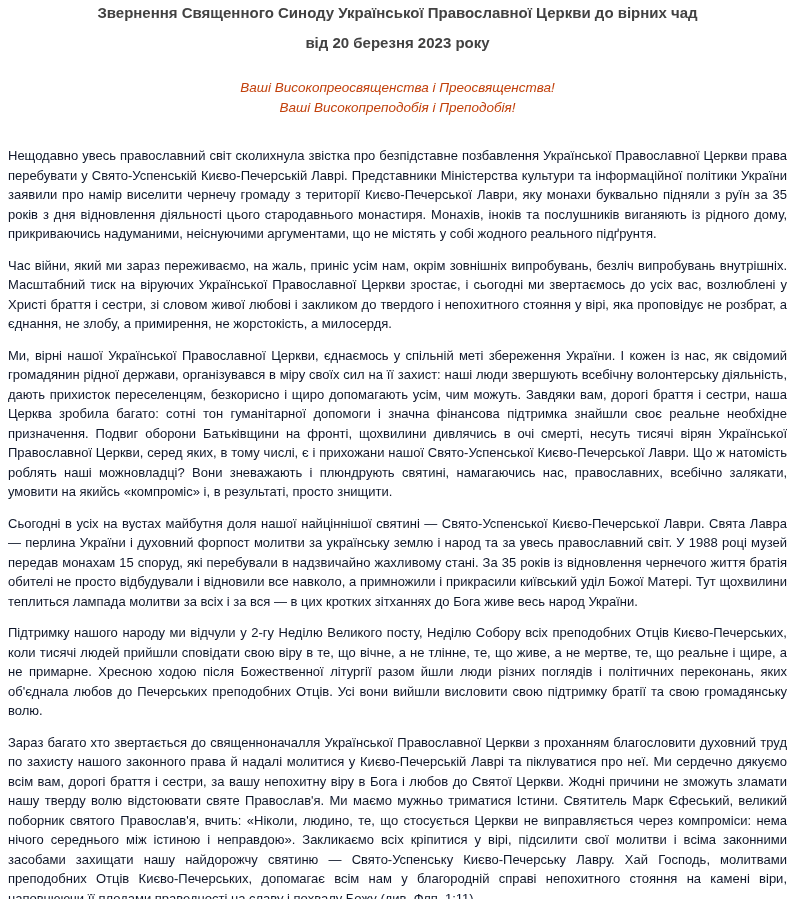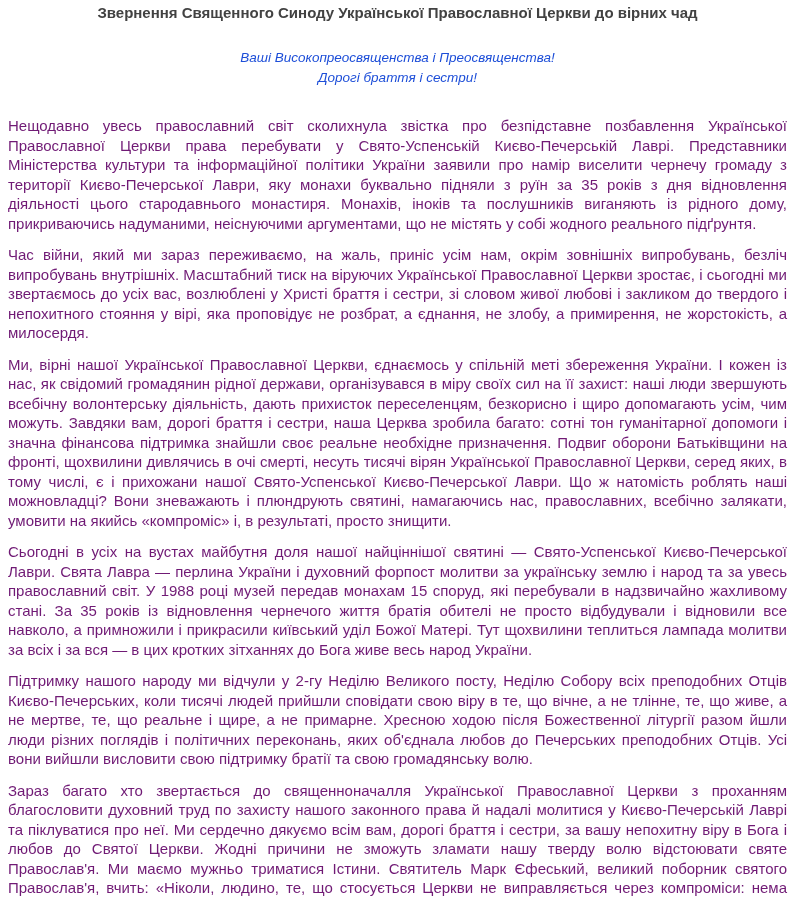--- a/index.html
+++ b/index.html
@@ -27,42 +27,43 @@
   .salutations {
     margin-top: 28px;
     margin-bottom: 28px;
   }
   .salutations p.salutation {
     margin: 0;
     text-align: center;
     font-style: italic;
     font-size: 13.5px;
     line-height: 20px;
-    color: #1d4ed8;
+    color: #c2410c;
   }
   .body p.par {
     margin: 0 0 12px 0;
     text-align: justify;
-    font-size: 15px;
+    font-size: 13px;
     line-height: 19.5px;
-    color: #701a75;
+    color: #0f172a;
   }
 </style>
 </head>
 <body>
 
 <div class="page">
 
   <div class="header">
     <p class="title">Звернення Священного Синоду Української Православної Церкви до вірних чад</p>
+    <p class="title">від 20 березня 2023 року</p>
   </div>
 
   <div class="salutations">
     <p class="salutation">Ваші Високопреосвященства і Преосвященства!</p>
-    <p class="salutation">Дорогі браття і сестри!</p>
+    <p class="salutation">Ваші Високопреподобія і Преподобія!</p>
   </div>
 
   <div class="body">
     <p class="par">Нещодавно увесь православний світ сколихнула звістка про безпідставне позбавлення Української Православної Церкви права перебувати у Свято-Успенській Києво-Печерській Лаврі. Представники Міністерства культури та інформаційної політики України заявили про намір виселити чернечу громаду з території Києво-Печерської Лаври, яку монахи буквально підняли з руїн за 35 років з дня відновлення діяльності цього стародавнього монастиря. Монахів, іноків та послушників виганяють із рідного дому, прикриваючись надуманими, неіснуючими аргументами, що не містять у собі жодного реального підґрунтя.</p>
     <p class="par">Час війни, який ми зараз переживаємо, на жаль, приніс усім нам, окрім зовнішніх випробувань, безліч випробувань внутрішніх. Масштабний тиск на віруючих Української Православної Церкви зростає, і сьогодні ми звертаємось до усіх вас, возлюблені у Христі браття і сестри, зі словом живої любові і закликом до твердого і непохитного стояння у вірі, яка проповідує не розбрат, а єднання, не злобу, а примирення, не жорстокість, а милосердя.</p>
     <p class="par">Ми, вірні нашої Української Православної Церкви, єднаємось у спільній меті збереження України. І кожен із нас, як свідомий громадянин рідної держави, організувався в міру своїх сил на її захист: наші люди звершують всебічну волонтерську діяльність, дають прихисток переселенцям, безкорисно і щиро допомагають усім, чим можуть. Завдяки вам, дорогі браття і сестри, наша Церква зробила багато: сотні тон гуманітарної допомоги і значна фінансова підтримка знайшли своє реальне необхідне призначення. Подвиг оборони Батьківщини на фронті, щохвилини дивлячись в очі смерті, несуть тисячі вірян Української Православної Церкви, серед яких, в тому числі, є і прихожани нашої Свято-Успенської Києво-Печерської Лаври. Що ж натомість роблять наші можновладці? Вони зневажають і плюндрують святині, намагаючись нас, православних, всебічно залякати, умовити на якийсь «компроміс» і, в результаті, просто знищити.</p>
     <p class="par">Сьогодні в усіх на вустах майбутня доля нашої найціннішої святині — Свято-Успенської Києво-Печерської Лаври. Свята Лавра — перлина України і духовний форпост молитви за українську землю і народ та за увесь православний світ. У 1988 році музей передав монахам 15 споруд, які перебували в надзвичайно жахливому стані. За 35 років із відновлення чернечого життя братія обителі не просто відбудували і відновили все навколо, а примножили і прикрасили київський уділ Божої Матері. Тут щохвилини теплиться лампада молитви за всіх і за вся — в цих кротких зітханнях до Бога живе весь народ України.</p>
     <p class="par">Підтримку нашого народу ми відчули у 2-гу Неділю Великого посту, Неділю Собору всіх преподобних Отців Києво-Печерських, коли тисячі людей прийшли сповідати свою віру в те, що вічне, а не тлінне, те, що живе, а не мертве, те, що реальне і щире, а не примарне. Хресною ходою після Божественної літургії разом йшли люди різних поглядів і політичних переконань, яких об'єднала любов до Печерських преподобних Отців. Усі вони вийшли висловити свою підтримку братії та свою громадянську волю.</p>
     <p class="par">Зараз багато хто звертається до священноначалля Української Православної Церкви з проханням благословити духовний труд по захисту нашого законного права й надалі молитися у Києво-Печерській Лаврі та піклуватися про неї. Ми сердечно дякуємо всім вам, дорогі браття і сестри, за вашу непохитну віру в Бога і любов до Святої Церкви. Жодні причини не зможуть зламати нашу тверду волю відстоювати святе Православ'я. Ми маємо мужньо триматися Істини. Святитель Марк Єфеський, великий поборник святого Православ'я, вчить: «Ніколи, людино, те, що стосується Церкви не виправляється через компроміси: нема нічого середнього між істиною і неправдою». Закликаємо всіх кріпитися у вірі, підсилити свої молитви і всіма законними засобами захищати нашу найдорожчу святиню — Свято-Успенську Києво-Печерську Лавру. Хай Господь, молитвами преподобних Отців Києво-Печерських, допомагає всім нам у благородній справі непохитного стояння на камені віри, наповнюючи її плодами праведності на славу і похвалу Божу (див. Флп. 1:11).</p>
 

